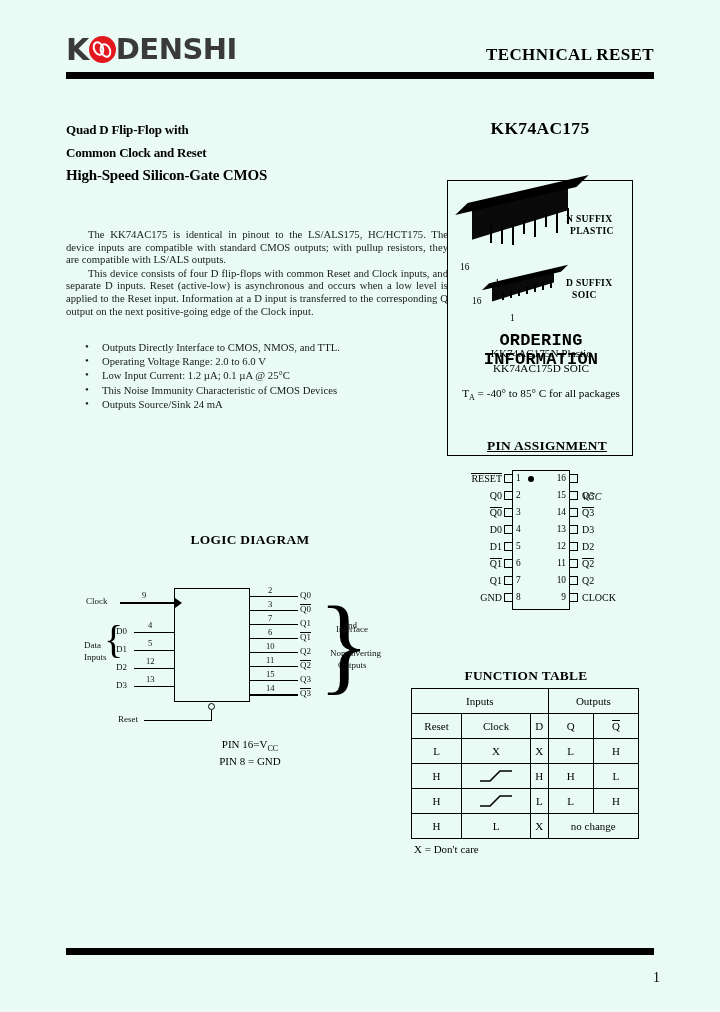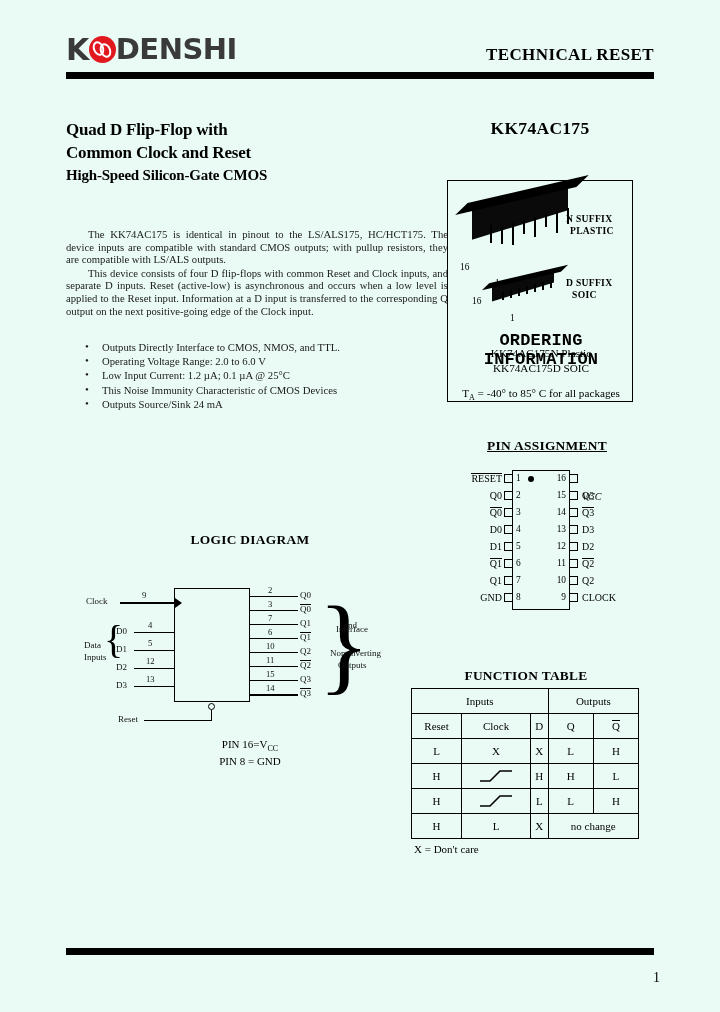--- a/index.html
+++ b/index.html
@@ -63,21 +63,21 @@
   .rule-top {
     position: absolute; left: 66px; top: 72px; width: 588px; height: 7px;
     background: #000;
   }
 
   
   .title-block { position: absolute; left: 66px; top: 118px; width: 330px; }
   .title-line {
     font-family: "Liberation Serif", serif;
     font-weight: bold;
-    font-size: 17px;
+    font-size: 13px;
     line-height: 23px;
     letter-spacing: -0.2px;
   }
   .subtitle {
     font-family: "Liberation Serif", serif;
     font-weight: bold;
     font-size: 15px;
     line-height: 20px;
     margin-top: 1px;
     letter-spacing: -0.2px;
@@ -111,21 +111,21 @@
   .bullets div { position: relative; padding-left: 22px; }
   .bullets div::before {
     content: "\2022";
     position: absolute; left: 5px; top: -1px;
     font-size: 11px;
   }
 
   
   .pkg-box {
     position: absolute; left: 447px; top: 180px;
-    width: 186px; height: 222px;
+    width: 186px; height: 276px;
     border: 1.6px solid #000;
     box-sizing: border-box;
   }
   .pkg-dip { position: absolute; left: 12px; top: 8px; width: 120px; height: 72px; }
   .dip-body {
     position: absolute; left: 12px; top: 6px;
     width: 96px; height: 30px;
     background: #0a0a0a;
     transform: skewY(-17deg);
   }

